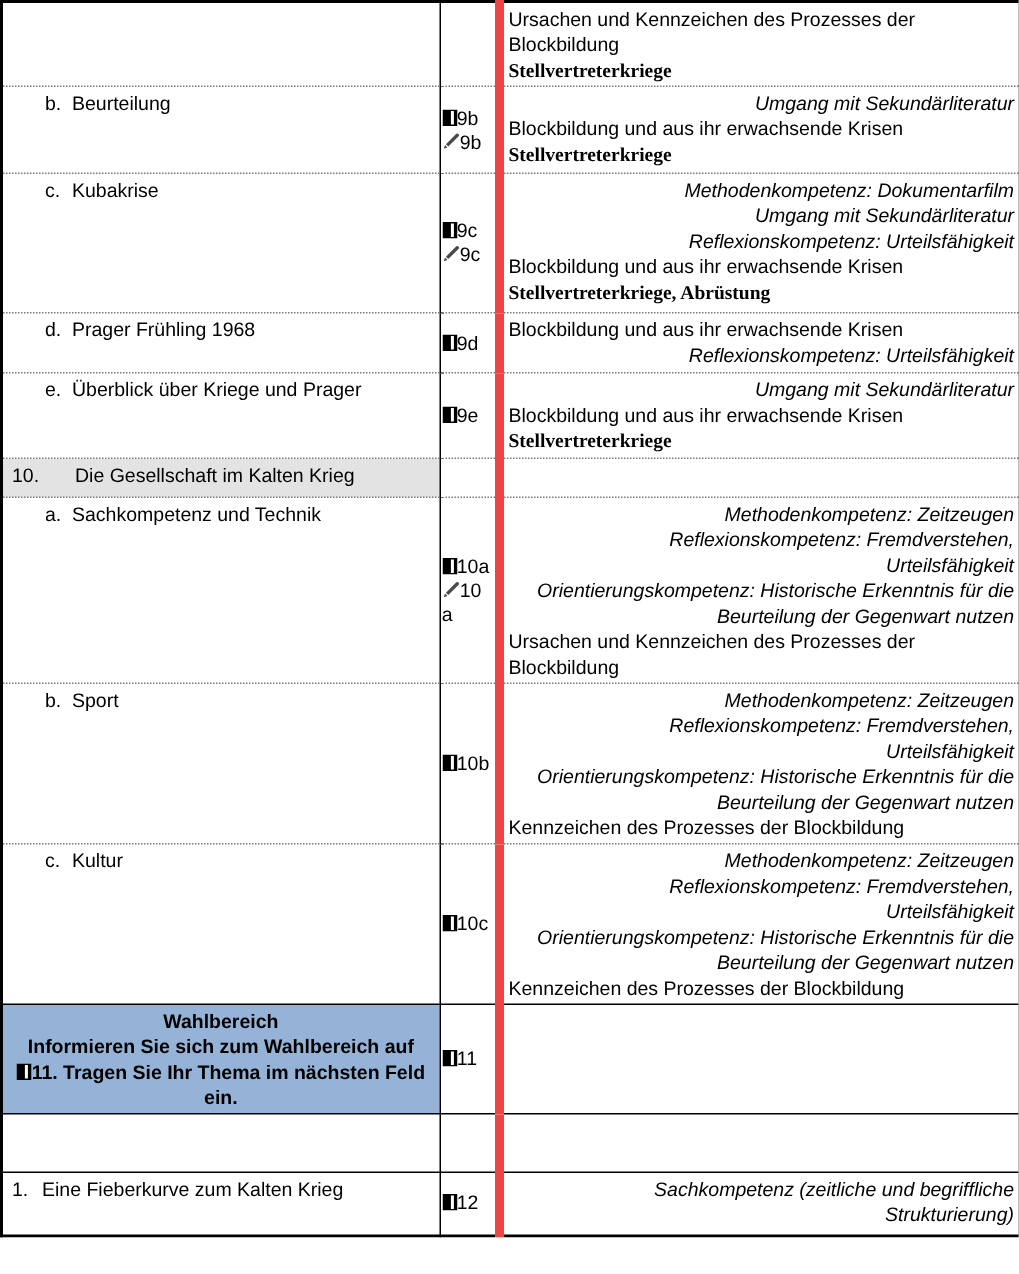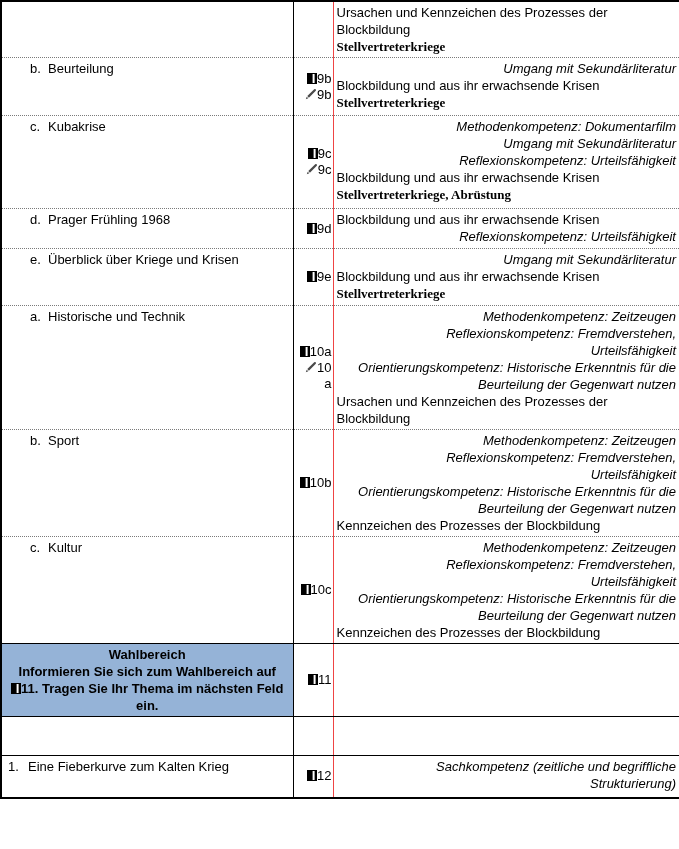--- a/index.html
+++ b/index.html
@@ -1,20 +1,20 @@
 <!DOCTYPE html>
 <html><head>
 <meta charset="utf-8">
 <style>
   html,body{margin:0;padding:0;background:#fff;}
   body{font-family:"Liberation Sans","DejaVu Sans",sans-serif;color:#000;}
   table.sheet{border-collapse:collapse;table-layout:fixed;width:679px;border:2px solid #000;}
   td{vertical-align:top;padding:2px 3px;overflow:hidden;}
   td.c1{border-right:1px solid #000;}
-  td.c2{border-right:1px solid #ef4444;text-align:right;vertical-align:middle;padding:0 1px;}
+  td.c2{border-right:6px solid #ef4444;text-align:left;vertical-align:middle;padding:0 1px;}
   tr.sep-dot td{border-bottom:1px dotted #7a7a7a;}
   tr.sep-solid td{border-bottom:1px solid #000;}
   .ln{font-size:13px;line-height:17px;}
   .it{font-style:italic;text-align:right;}
   .b{font-weight:bold;font-family:Liberation Serif, serif;}
   .item{display:flex;font-size:13px;line-height:17px;}
   .pl28{padding-left:28px;}
   .pl6{padding-left:6px;}
   .marker{flex:0 0 18px;}
   .marker.m42{flex:0 0 42px;}
@@ -113,42 +113,52 @@
     <td class="c3">
       <div class="ln">Blockbildung und aus ihr erwachsende Krisen</div>
       <div class="ln it">Reflexionskompetenz: Urteilsfähigkeit</div>
     </td>
   </tr>
 
   <tr class="sep-dot" style="height:57px">
     <td class="c1 pl28">
       <div class="item">
             <span class="marker">e.</span>
-            <span>Überblick über Kriege und Krisen</span>
+            <span>Überblick über Kriege und Prager</span>
           </div>
     </td>
     <td class="c2">
       <div class="iconline"><span class="icon"><svg width="10" height="11" viewBox="0 0 10 11">
                 <rect width="10" height="11" fill="#000"></rect>
                 <rect x="5.6" y="1" width="2" height="9" fill="#fff"></rect>
               </svg></span><span class="refnum">9e</span></div>
     </td>
     <td class="c3">
       <div class="ln it">Umgang mit Sekundärliteratur</div>
       <div class="ln">Blockbildung und aus ihr erwachsende Krisen</div>
       <div class="ln b">Stellvertreterkriege</div>
     </td>
   </tr>
 
+  <tr class="sep-dot" style="height:26px">
+    <td class="c1 pl6 bg-gray">
+      <div class="item">
+            <span class="marker m42">10.</span>
+            <span>Die Gesellschaft im Kalten Krieg</span>
+          </div>
+    </td>
+    <td class="c2"></td>
+    <td class="c3"></td>
+  </tr>
 
   <tr class="sep-dot" style="height:124px">
     <td class="c1 pl28">
       <div class="item">
             <span class="marker">a.</span>
-            <span>Historische und Technik</span>
+            <span>Sachkompetenz und Technik</span>
           </div>
     </td>
     <td class="c2">
       <div class="iconline"><span class="icon"><svg width="10" height="11" viewBox="0 0 10 11">
                 <rect width="10" height="11" fill="#000"></rect>
                 <rect x="5.6" y="1" width="2" height="9" fill="#fff"></rect>
               </svg></span><span class="refnum">10a</span></div>
       <div class="iconline"><span class="icon"><svg width="12" height="12" viewBox="0 0 12 12">
                 <path d="M0.8 11.2 L1.7 8.7 L3.3 10.3 Z M2.3 8.1 L9.2 1.2 a1.15 1.15 0 0 1 1.6 1.6 L3.9 9.7 Z" fill="#4a4a4a"></path>
               </svg></span><span class="refnum">10</span></div>

